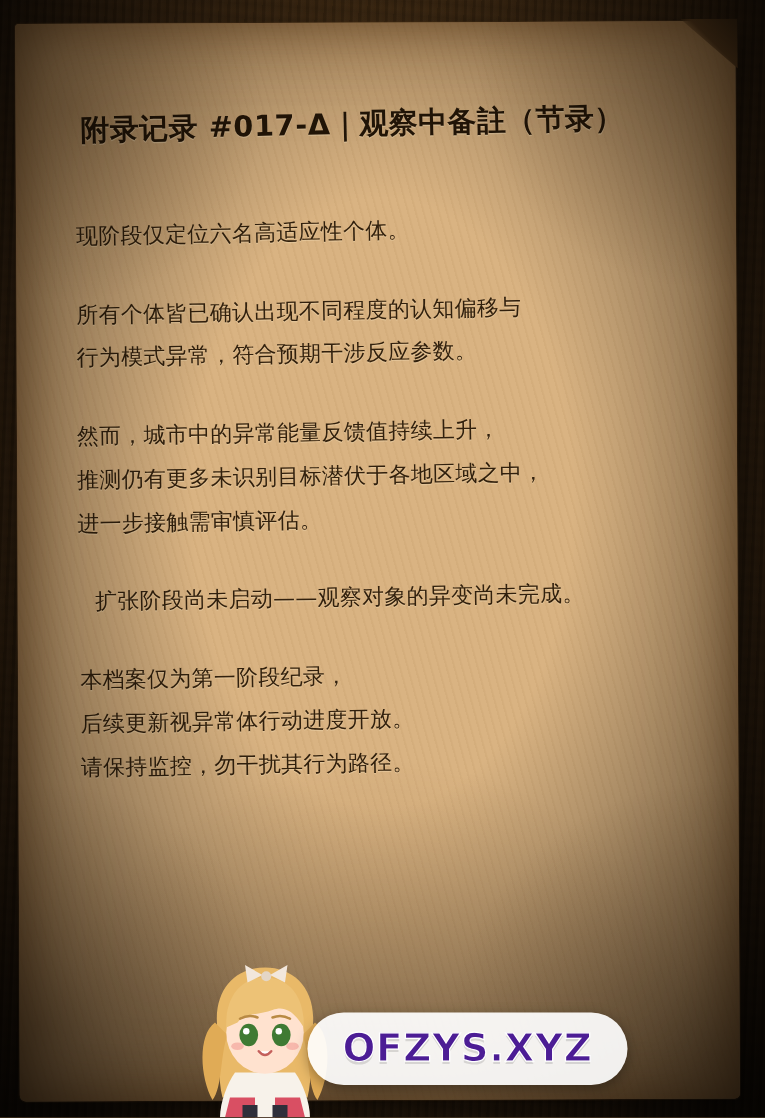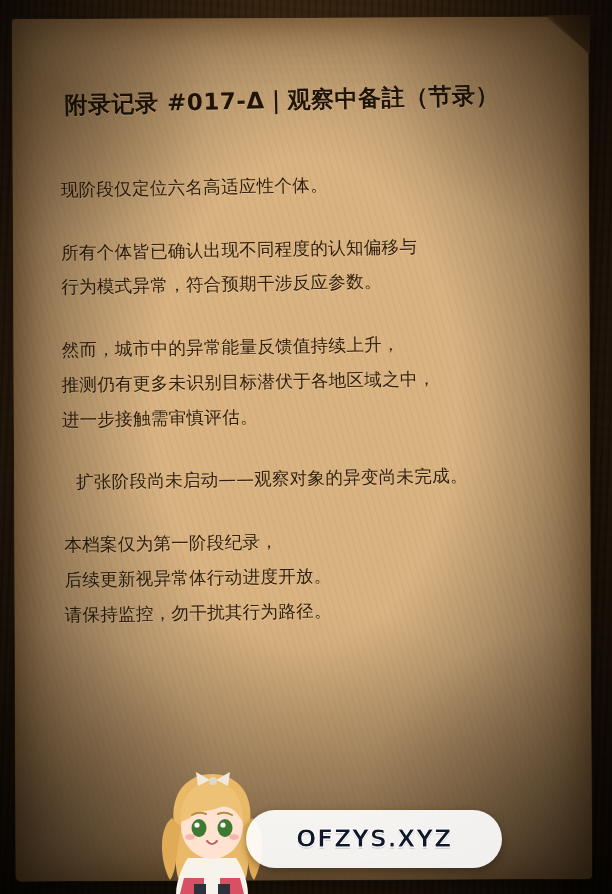--- a/index.html
+++ b/index.html
@@ -163,23 +163,23 @@
     display: flex;
     align-items: center;
     justify-content: center;
     background: rgba(255,255,255,0.92);
     border-radius: 30px;
     box-shadow: 0 3px 10px rgba(0,0,0,0.35);
   }
   #logo-text {
     font-family: "DejaVu Sans", "Liberation Sans", sans-serif;
     font-weight: bold;
-    font-size: 24px;
+    font-size: 31px;
     letter-spacing: 0.5px;
-    color: #0f172a;
+    color: #4c1d95;
     -webkit-text-stroke: 1px #ffffff;
     text-shadow: 0 2px 0 rgba(0,0,0,0.12);
     white-space: nowrap;
   }
 </style>
 </head>
 <body>
 
 <div id="stage">
 

